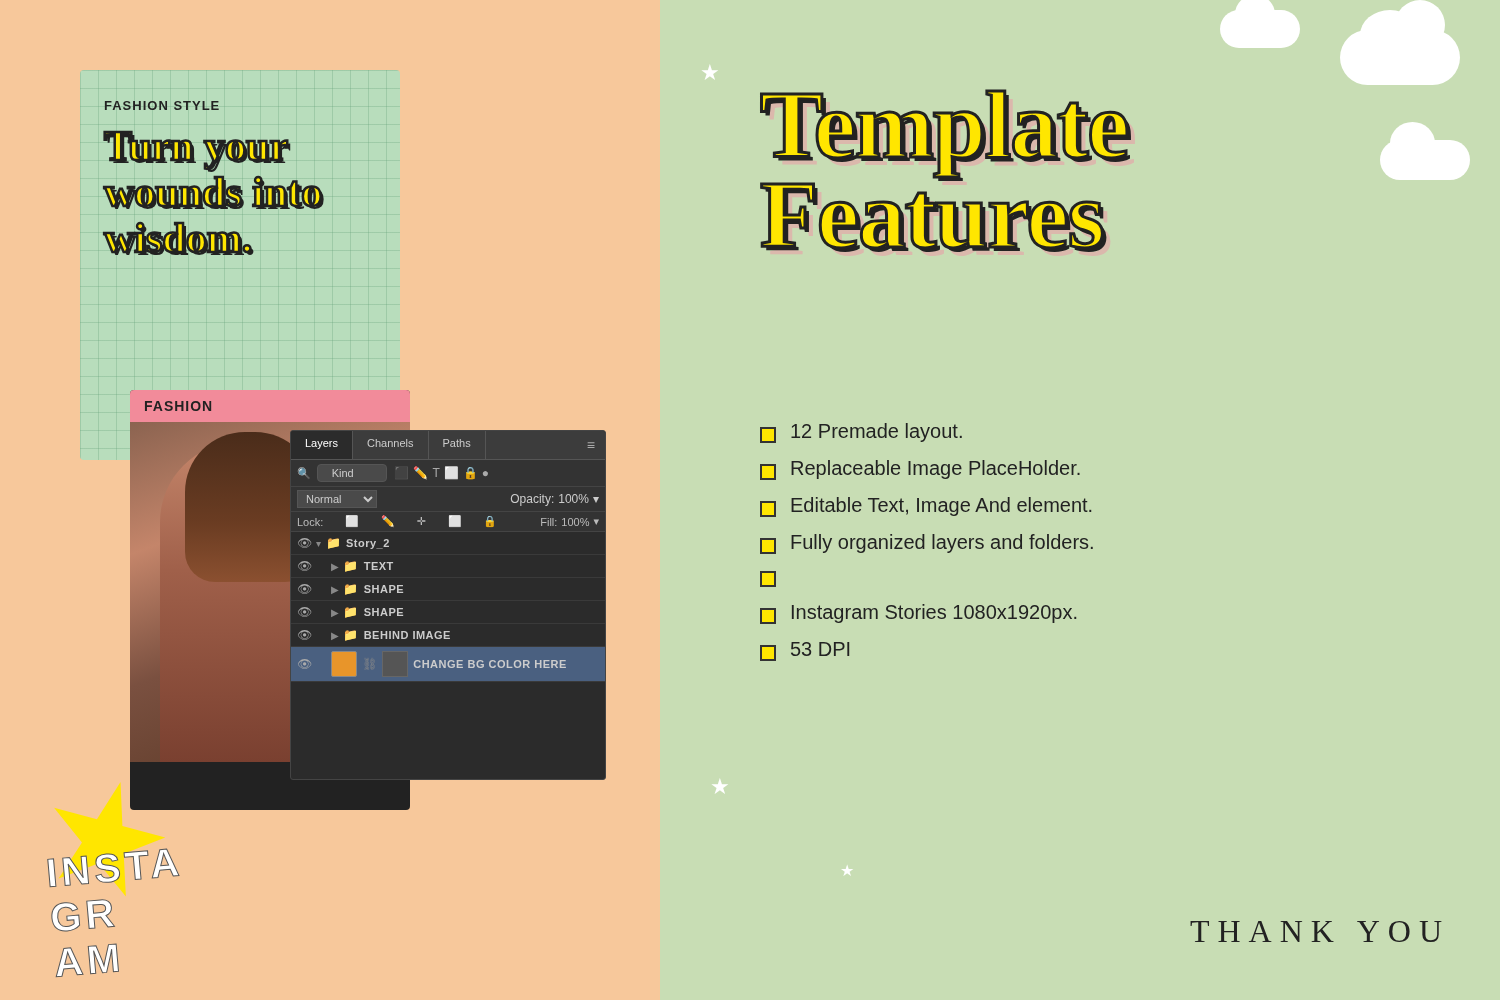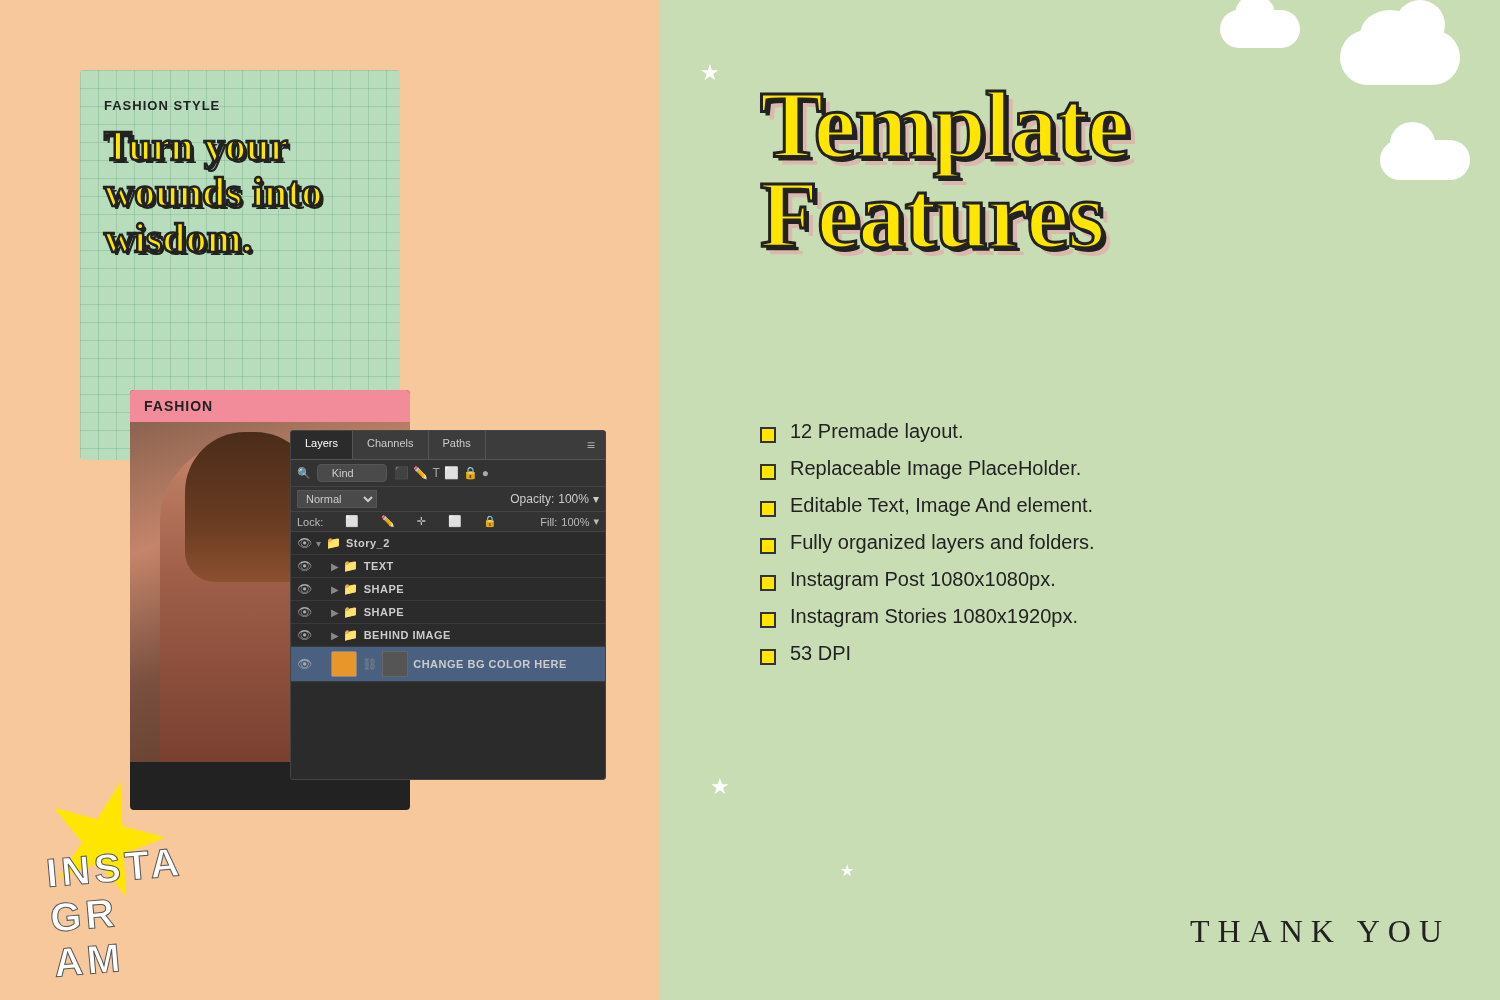--- a/index.html
+++ b/index.html
@@ -650,21 +650,20 @@
     <div class="feature-item">
       <div class="bullet"></div>
       <span class="feature-text">Editable Text, Image And element.</span>
     </div>
     <div class="feature-item">
       <div class="bullet"></div>
       <span class="feature-text">Fully organized layers and folders.</span>
     </div>
     <div class="feature-item">
       <div class="bullet"></div>
-      <span class="feature-text">Instagram Post 1080x1080px.</span>
     </div>
     <div class="feature-item">
       <div class="bullet"></div>
       <span class="feature-text">Instagram Stories 1080x1920px.</span>
     </div>
     <div class="feature-item">
       <div class="bullet"></div>
       <span class="feature-text">53 DPI</span>
     </div>
   </div>

